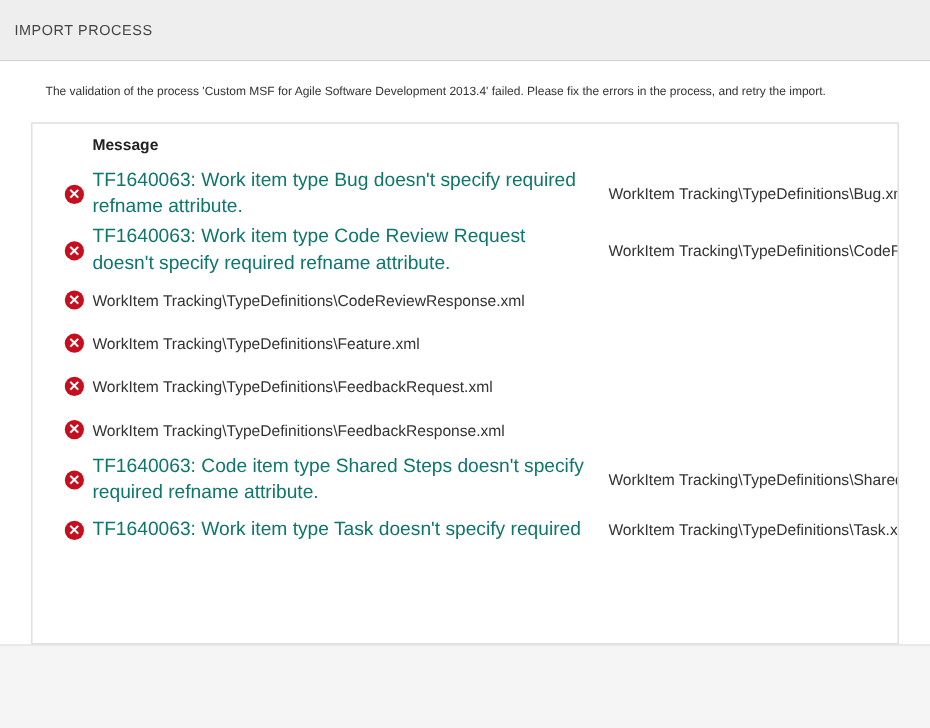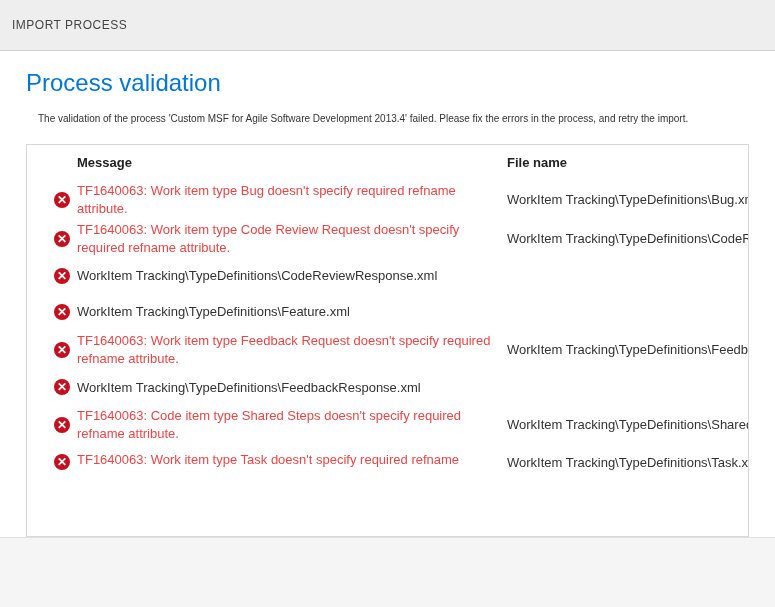--- a/index.html
+++ b/index.html
@@ -8,41 +8,39 @@
     .content { flex: 1; padding: 18px 26px 0 26px; overflow: hidden; background: #fff; display: flex; flex-direction: column; }
     .page-title { color: #0078d4; font-size: 24px; font-weight: 400; margin-bottom: 14px; }
     .intro { color: #333; font-size: 10px; line-height: 1.5; margin-bottom: 18px; padding-left: 12px; }
     .grid-wrap { border: 1px solid #d8d8d8; flex: 1; overflow: hidden; position: relative; display: flex; flex-direction: column; }
     .grid-header { display: flex; padding: 10px 0 10px 50px; font-weight: 600; font-size: 13px; color: #222; }
     .grid-body { flex: 1; overflow: hidden; }
     .col-msg { flex: 0 0 430px; padding-right: 16px; }
     .col-file { flex: 1; }
     .row { display: flex; align-items: center; padding: 2px 0 2px 20px; min-height: 36px; line-height: 1.35; }
     .row .icon-cell { flex: 0 0 30px; display: flex; align-items: center; justify-content: center; }
-    .row .col-msg { font-size: 13px; color: #ef4444; }
+    .row .col-msg { font-size: 16px; color: #0f766e; }
     .row .col-file { font-size: 13px; color: #333; white-space: nowrap; overflow: hidden; }
     .error-icon { width: 16px; height: 16px; background: #c50f1f; border-radius: 50%; display: flex; align-items: center; justify-content: center; color: #fff; font-weight: bold; font-size: 12px; line-height: 1; }
     .footer { height: 70px; background: #f5f5f5; border-top: 1px solid #e0e0e0; }
     .grid-body .row:last-child .col-msg { max-height: 22px; overflow: hidden; }
   </style>
 </head>
 <body>
 
 <div class="window-header">
   <span>IMPORT PROCESS</span>
 </div>
 
 <div class="content">
-  <h1 class="page-title">Process validation</h1>
   <p class="intro">The validation of the process 'Custom MSF for Agile Software Development 2013.4' failed. Please fix the errors in the process, and retry the import.</p>
 
   <div class="grid-wrap">
     <div class="grid-header">
       <div class="col-msg">Message</div>
-      <div class="col-file">File name</div>
     </div>
     <div class="grid-body" id="grid-body">
         <div class="row">
           <div class="icon-cell">
             <div class="error-icon">✕</div>
           </div>
           <div class="col-msg">TF1640063: Work item type Bug doesn't specify required refname attribute.</div>
           <div class="col-file">WorkItem Tracking\TypeDefinitions\Bug.xml</div>
         </div>
         <div class="row">
@@ -61,21 +59,20 @@
         <div class="row">
           <div class="icon-cell">
             <div class="error-icon">✕</div>
           </div>
           <div class="col-file">WorkItem Tracking\TypeDefinitions\Feature.xml</div>
         </div>
         <div class="row">
           <div class="icon-cell">
             <div class="error-icon">✕</div>
           </div>
-          <div class="col-msg">TF1640063: Work item type Feedback Request doesn't specify required refname attribute.</div>
           <div class="col-file">WorkItem Tracking\TypeDefinitions\FeedbackRequest.xml</div>
         </div>
         <div class="row">
           <div class="icon-cell">
             <div class="error-icon">✕</div>
           </div>
           <div class="col-file">WorkItem Tracking\TypeDefinitions\FeedbackResponse.xml</div>
         </div>
         <div class="row">
           <div class="icon-cell">

